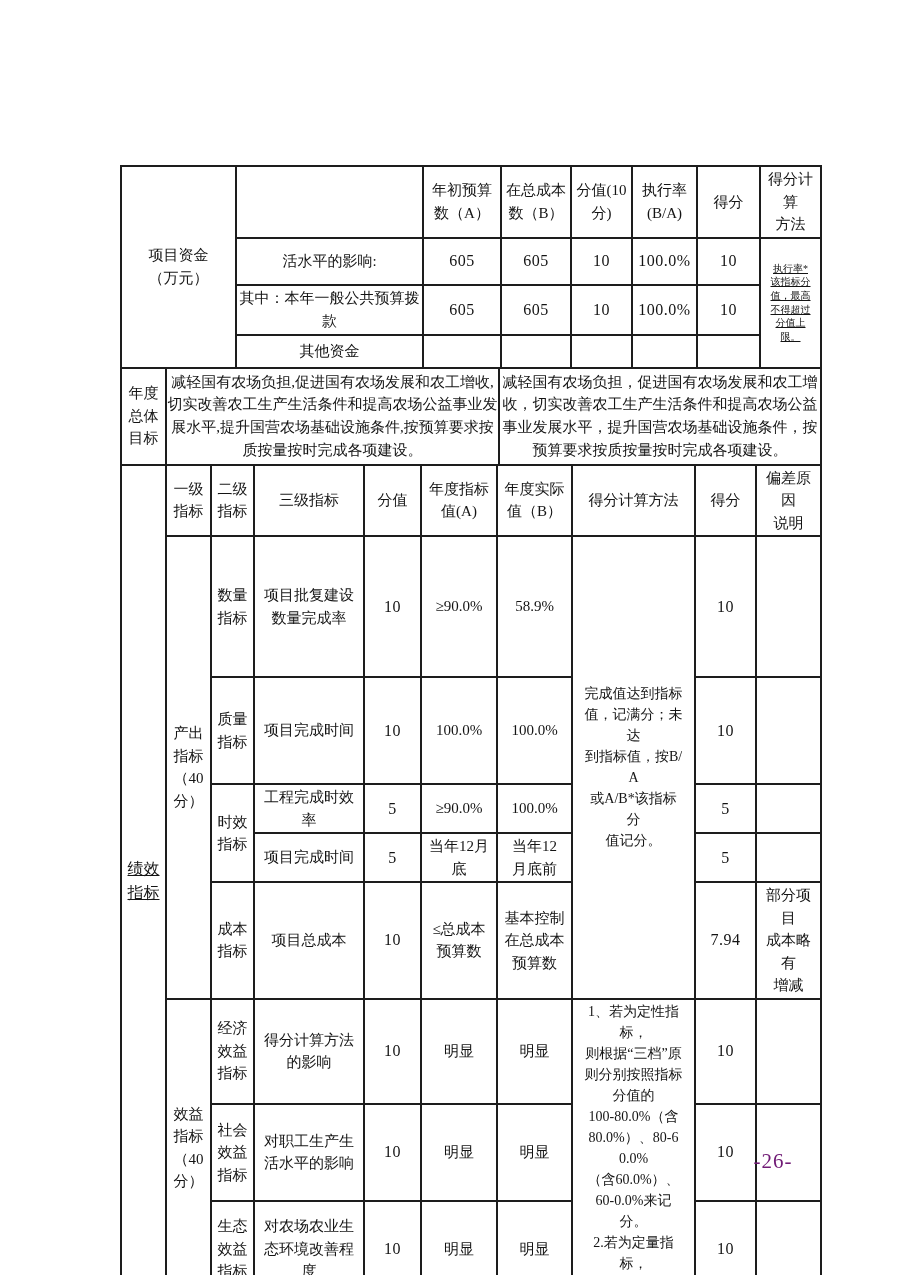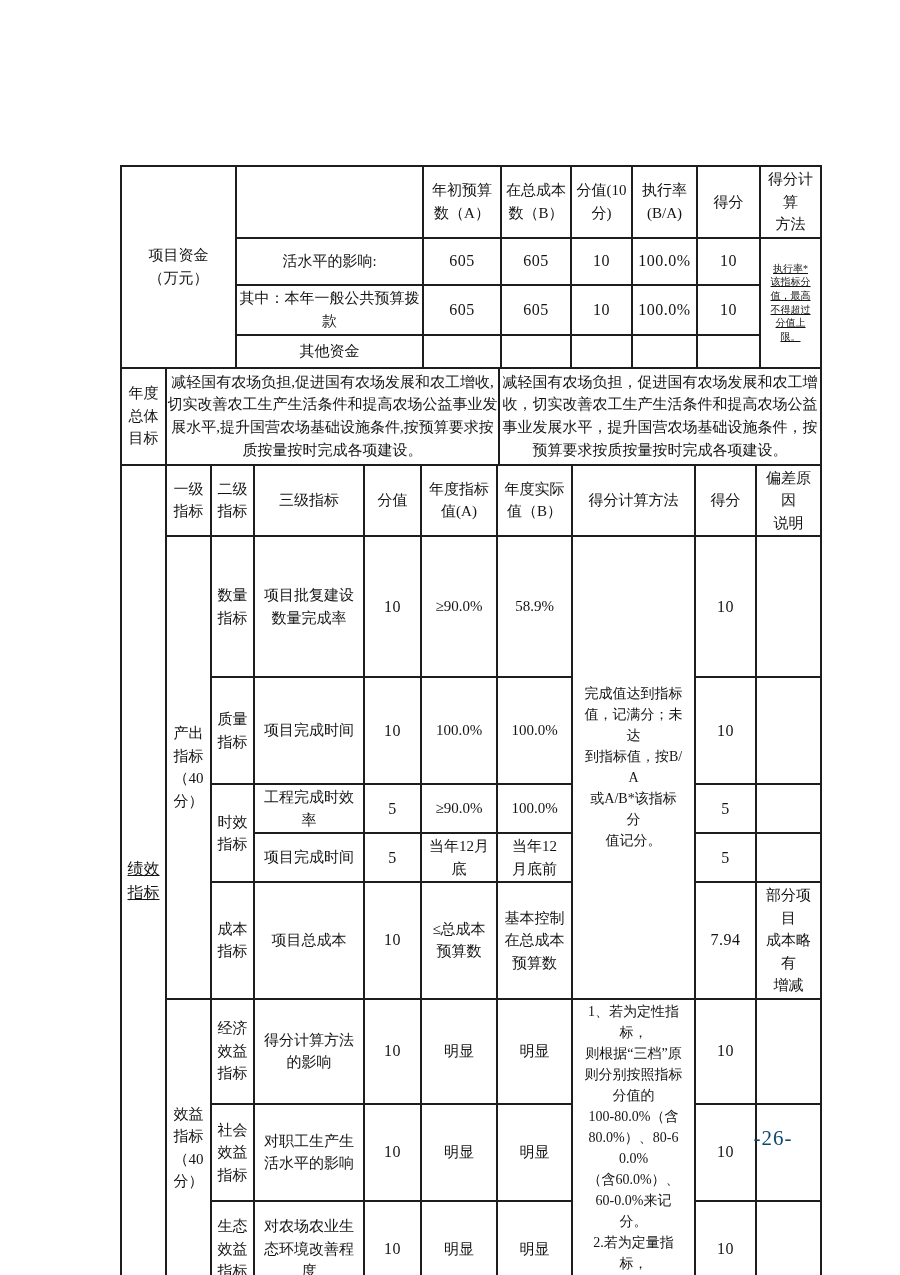--- a/index.html
+++ b/index.html
@@ -16,22 +16,22 @@
     white-space:pre-line;word-break:break-all;
   }
   td.hdr{font-size:15px;}
   td.num{font-size:16px;letter-spacing:0.5px;}
   td.method-note{font-size:10px;line-height:1.36;text-decoration:underline;}
   td.method-big{font-size:14px;line-height:1.5;padding:1px 11px;}
   td.side{font-size:16px;text-decoration:underline;}
   td.goal-text{font-size:15px;line-height:1.52;padding:2px 0;}
   .tbl-b,.tbl-c{margin-top:-2px;}
   .page-num{
-    position:absolute;left:728px;top:1126px;width:90px;
-    font-size:21px;letter-spacing:1px;text-align:center;color:#0c4a6e;
+    position:absolute;left:728px;top:1149px;width:90px;
+    font-size:21px;letter-spacing:1px;text-align:center;color:#701a75;
     font-family:"Liberation Serif","DejaVu Serif",serif;
   }
 </style>
 </head>
 <body>
 
 <div class="sheet">
 
   <table class="tbl-a">
     <colgroup>

